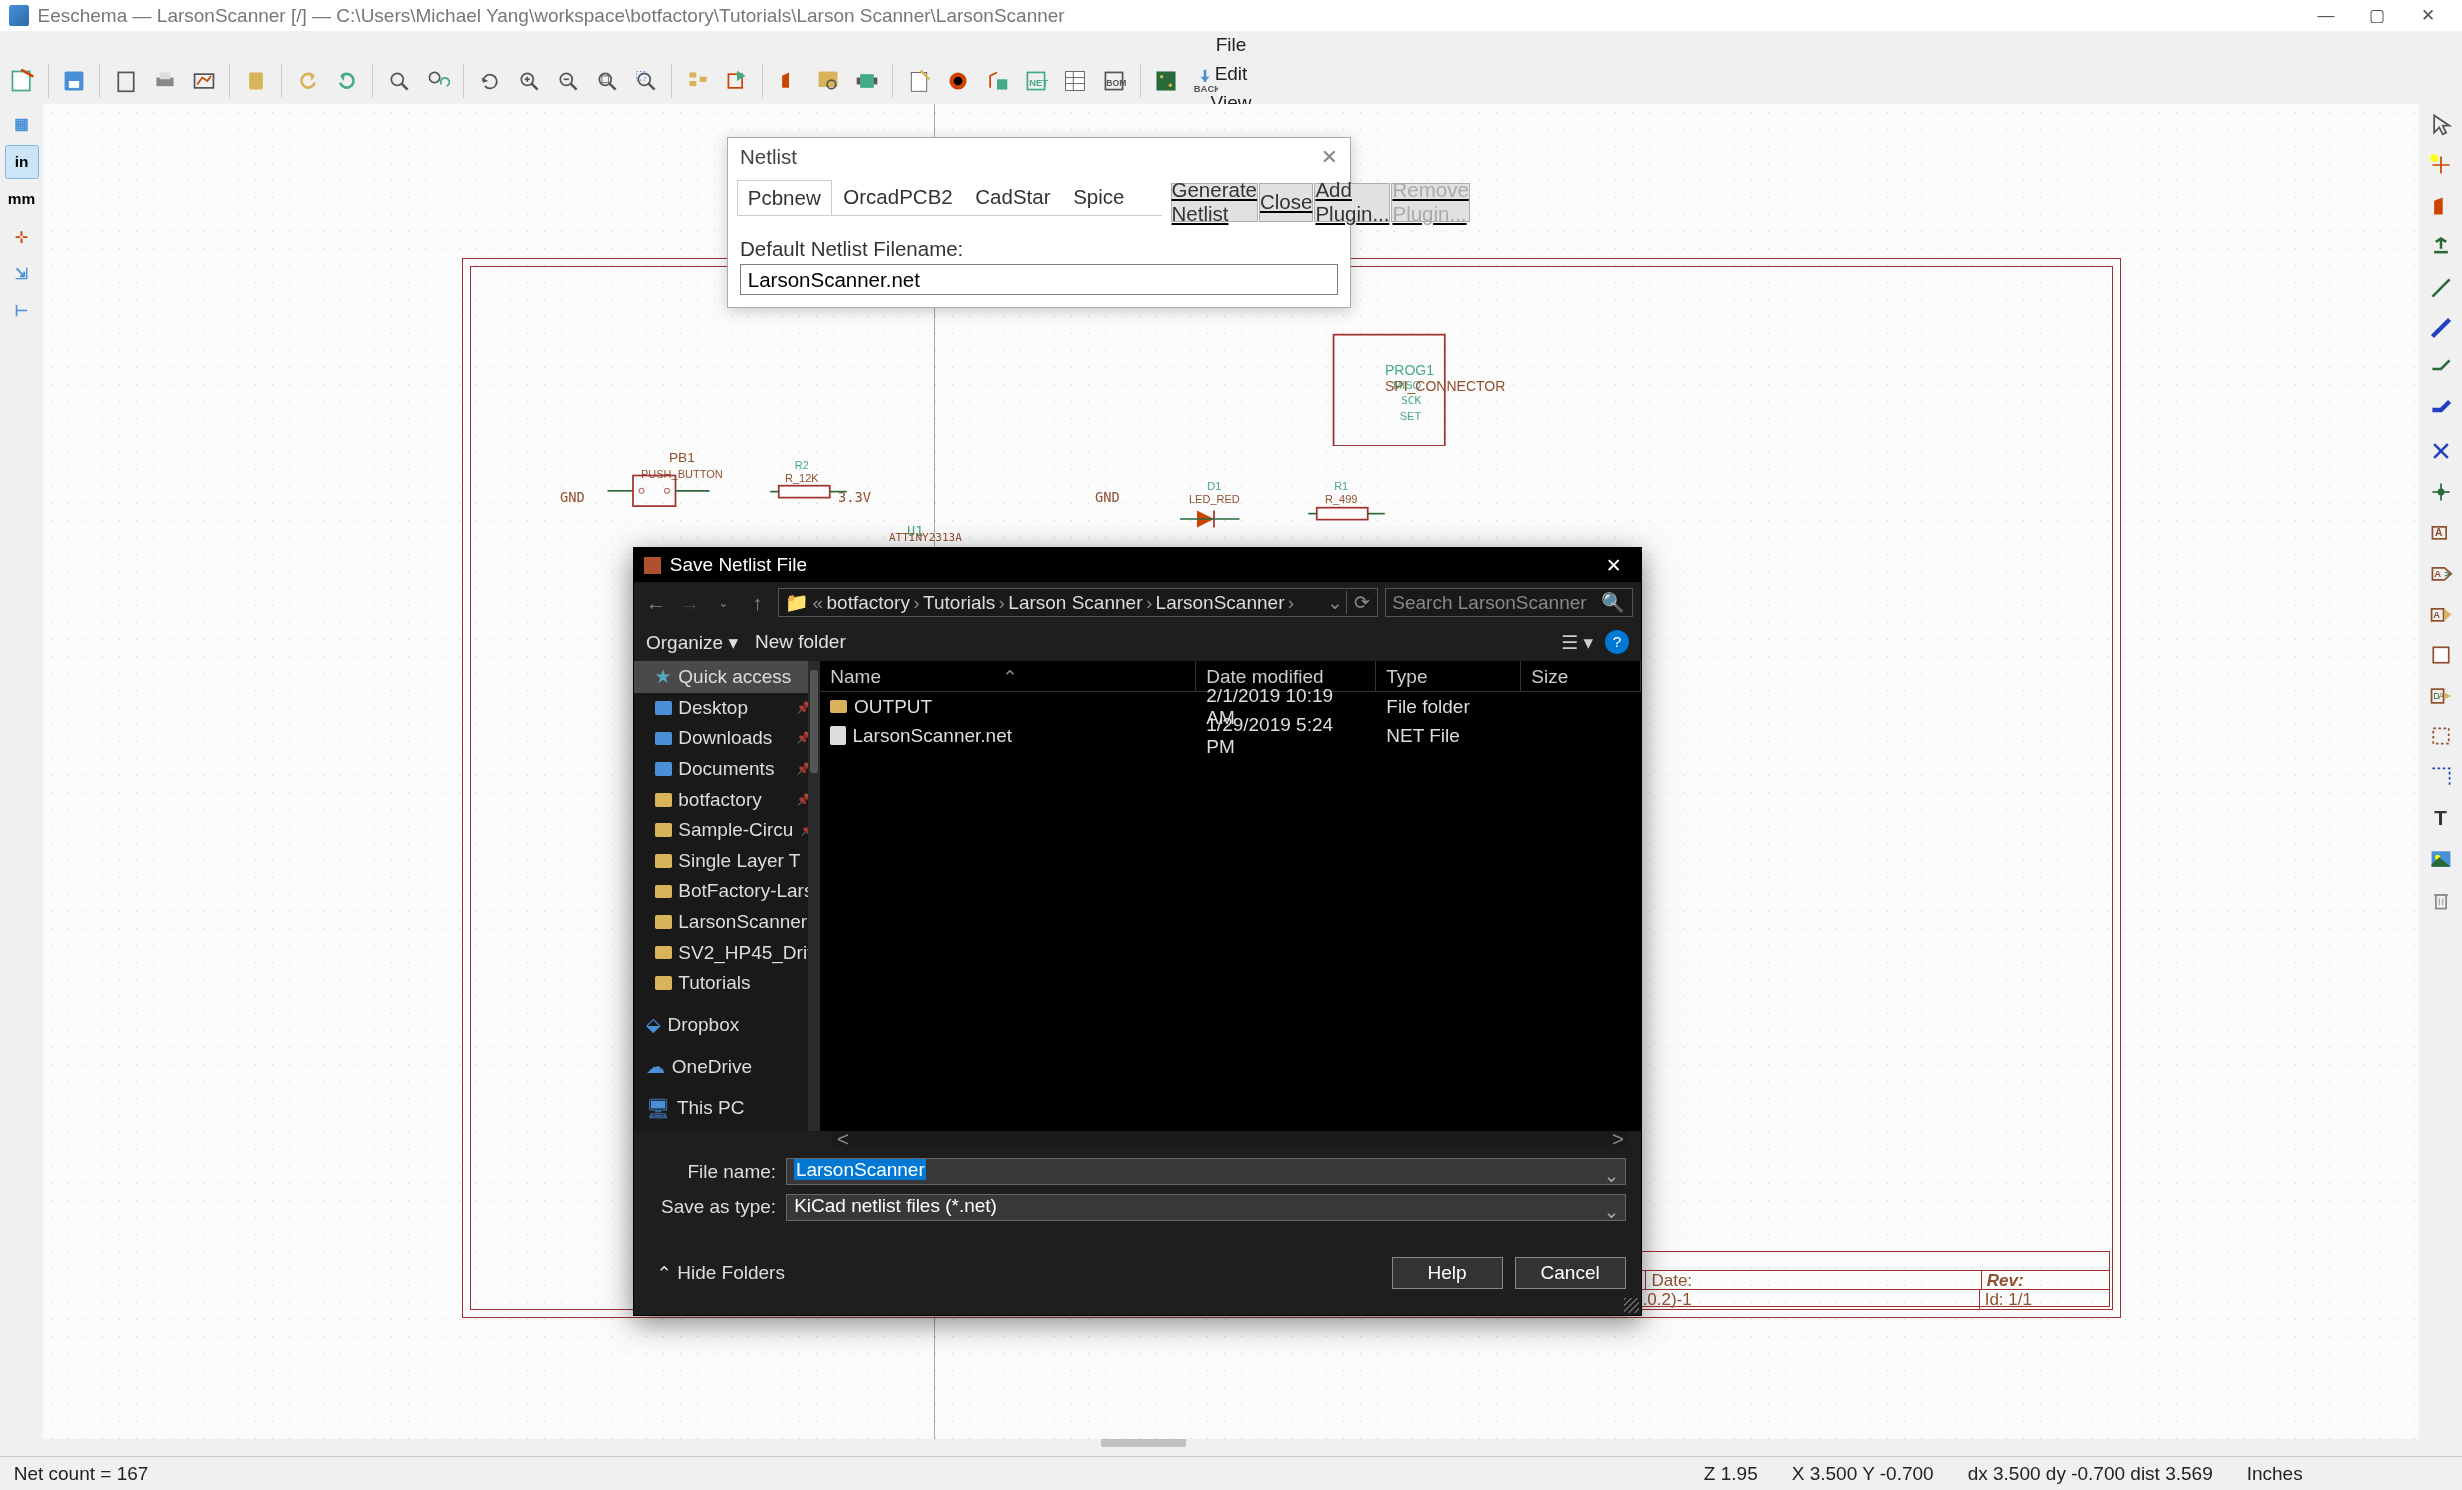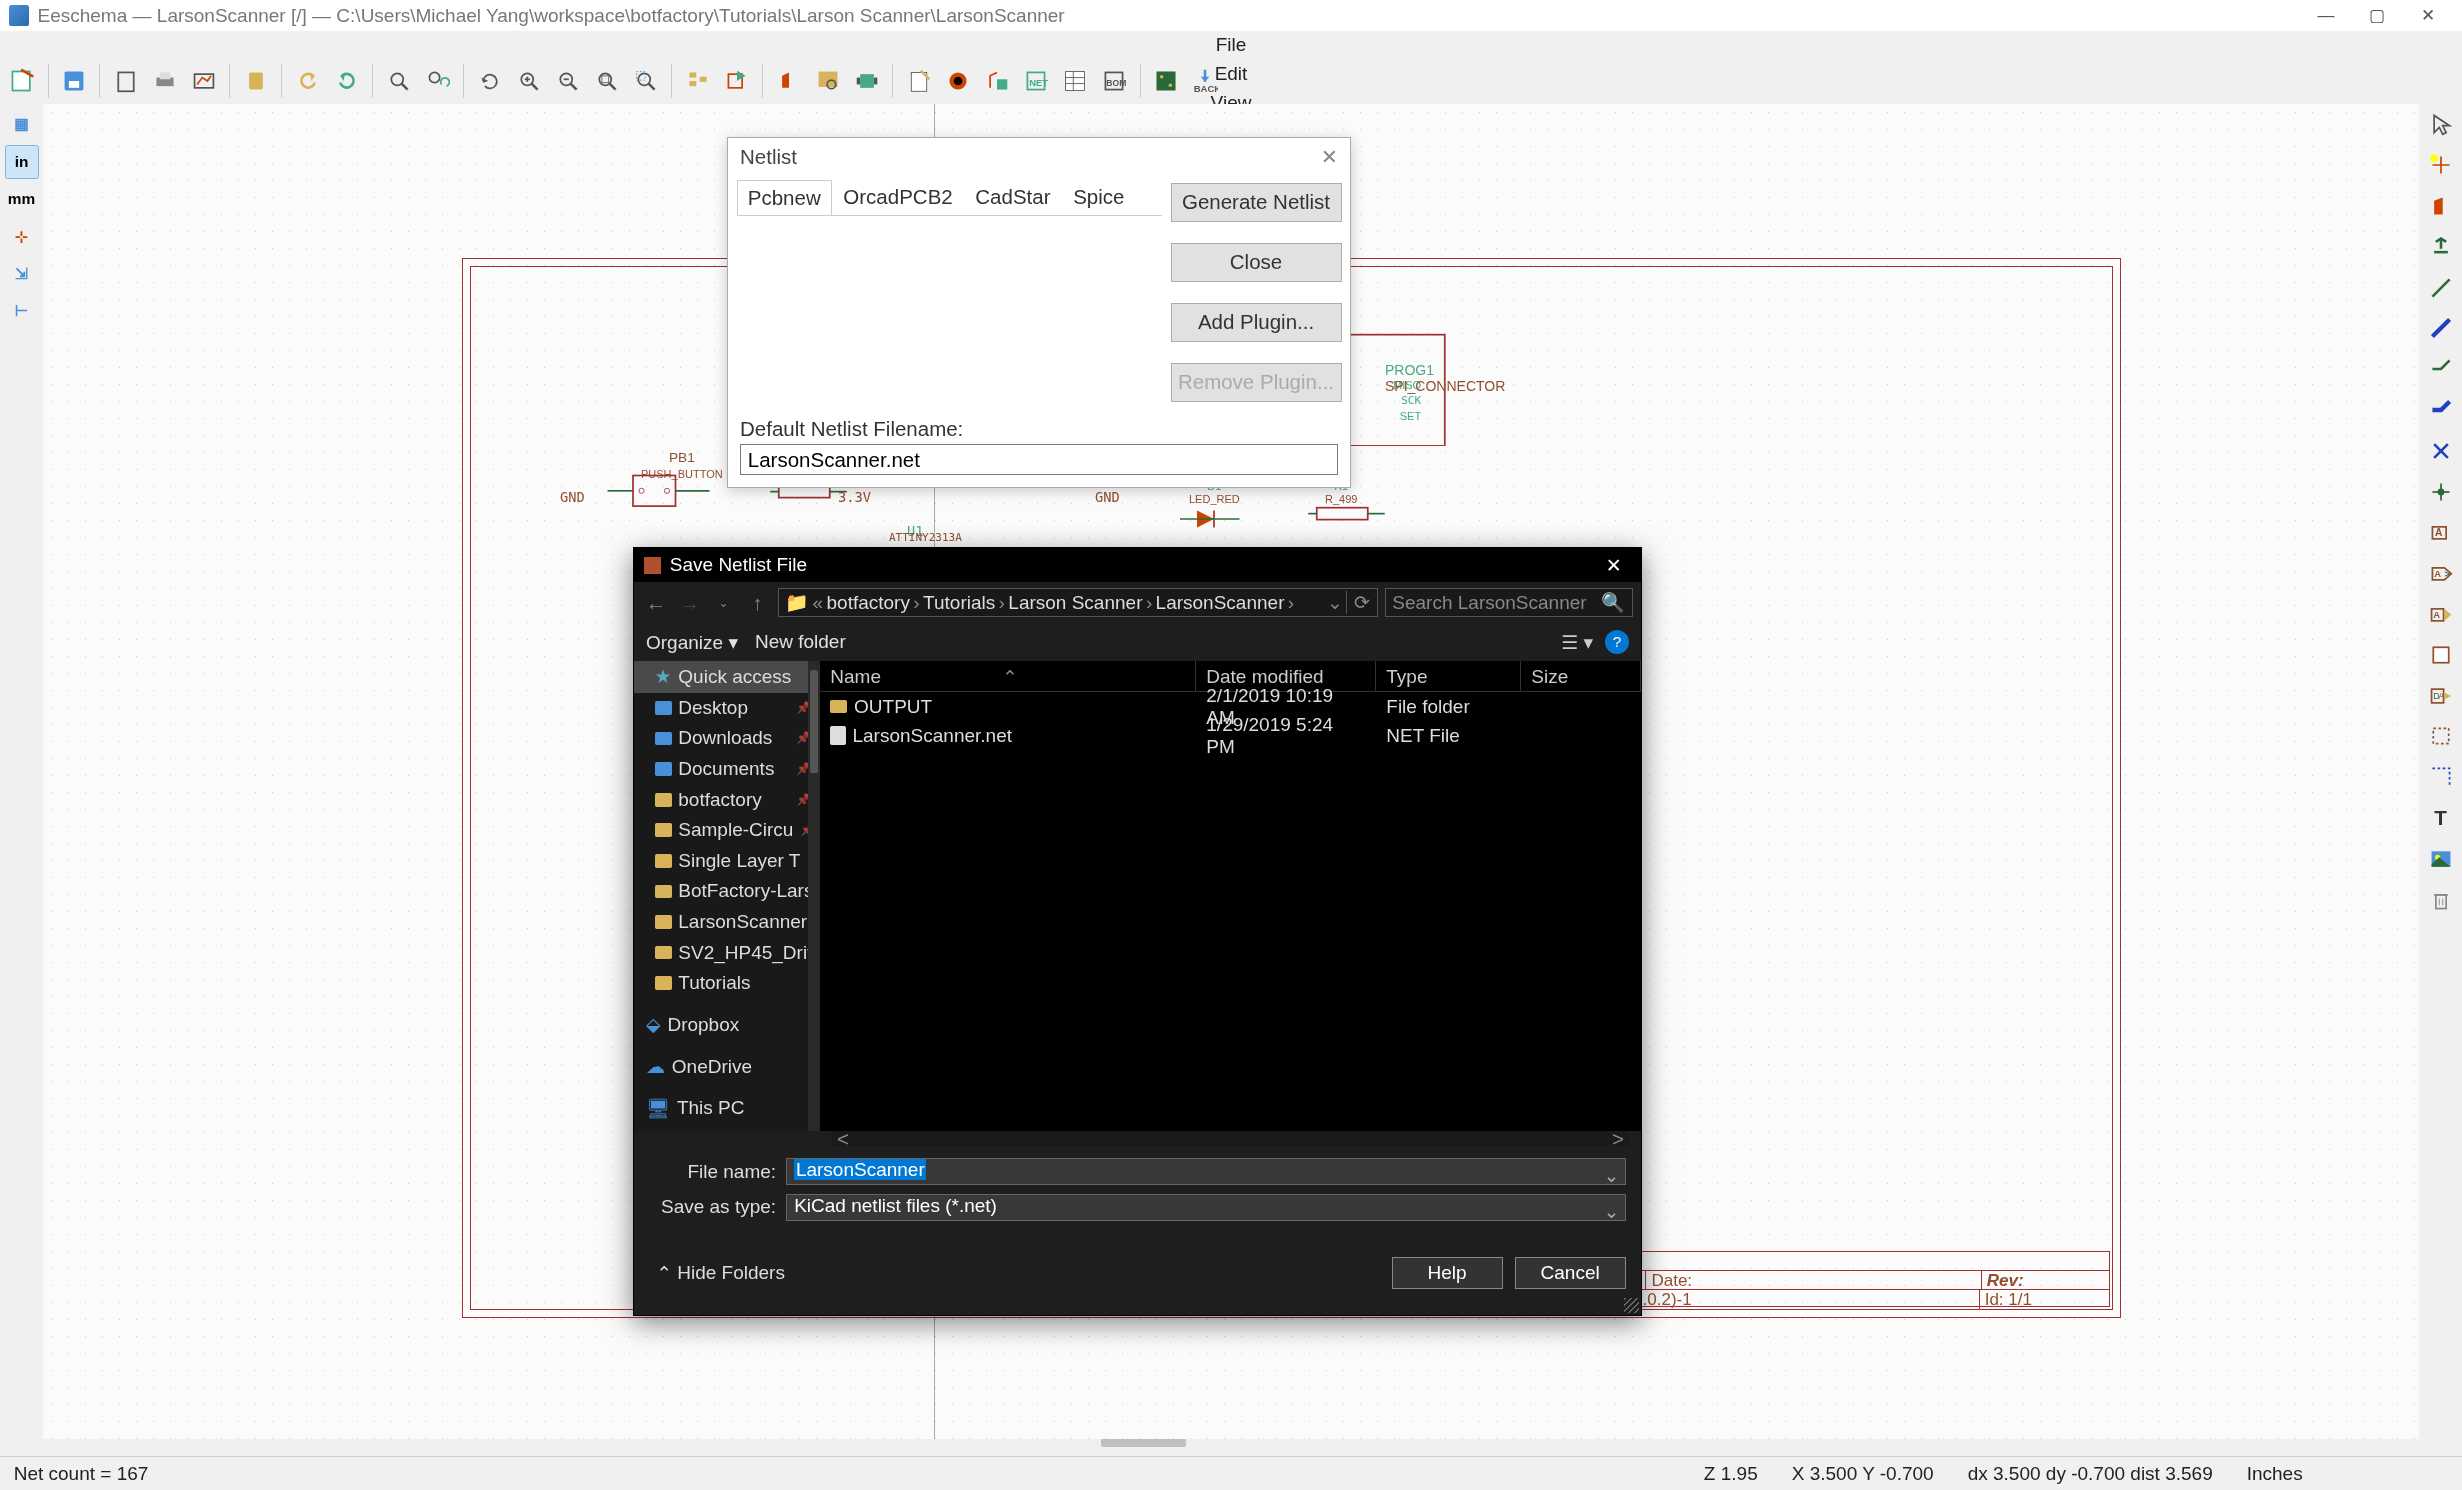--- a/index.html
+++ b/index.html
@@ -57,21 +57,21 @@
 .netlist-dialog .dlg-close { margin-left: auto; color: #888; }
 .netlist-dialog .dlg-body { display: flex; padding: 3.4px 8.5px 8.5px 8.5px; gap: 8.5px; }
 .netlist-dialog .dlg-left { flex: 1; }
 .netlist-dialog .tabs { display: flex; border-bottom: 0.9px solid #ccc; }
 .netlist-dialog .tab { padding: 5.1px 10.3px; font-size: 20.5px; color: #333; border: 0.9px solid transparent; border-bottom: none; }
 .netlist-dialog .tab.active { border-color: #ccc; background: #fff; position: relative; top: 0.9px; }
 .netlist-dialog .options { padding: 8.5px 3.4px; font-size: 20.5px; color: #333; }
 .netlist-dialog .options-label { margin-bottom: 5.1px; }
 .netlist-dialog .checkbox-row { display: flex; align-items: center; gap: 6.8px; }
 .netlist-dialog .checkbox { width: 17px; height: 17px; border: 0.9px solid #555; display: flex; align-items: center; justify-content: center; font-size: 13.7px; color: #333; }
-.netlist-dialog .dlg-right { width: 171px; display: flex; flex-direction: column; gap: 21px; padding-top: 3.4px; }
+.netlist-dialog .dlg-right { width: 171px; display: flex; flex-direction: row; gap: 1px; padding-top: 3.4px; text-decoration: underline; }
 .netlist-dialog .dlg-btn { height: 39px; border: 0.9px solid #adadad; background: #e1e1e1; display: flex; align-items: center; justify-content: center; font-size: 20.5px; color: #333; }
 .netlist-dialog .dlg-btn.disabled { color: #aaa; }
 .netlist-dialog .footer-row { display: flex; align-items: center; justify-content: flex-end; padding: 3.4px 12px; gap: 6.8px; }
 .netlist-dialog .footer-chk { width: 17px; height: 17px; border: 0.9px solid #555; }
 .netlist-dialog .filename-area { padding: 6.8px 12px 12px 12px; }
 .netlist-dialog .fn-label { font-size: 20.5px; color: #333; margin-bottom: 3.4px; }
 .netlist-dialog .fn-input { width: 100%; height: 31px; border: 0.9px solid #7a7a7a; padding: 0 6.8px; font-size: 20.5px; }
 
 
 .save-dialog { position: absolute; top: 547px; left: 633px; width: 1009px; height: 769px; background: #1e1e1e; color: #e0e0e0; border: 0.9px solid #000; box-shadow: 0 6.8px 27px rgba(0,0,0,0.5); }

